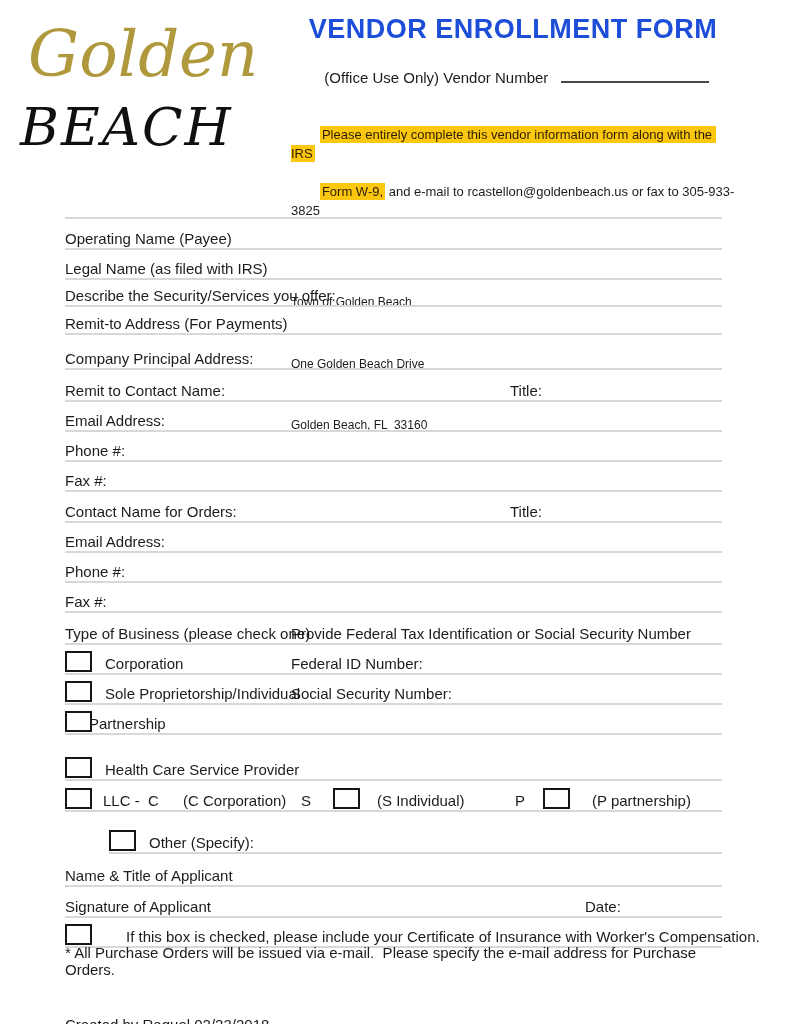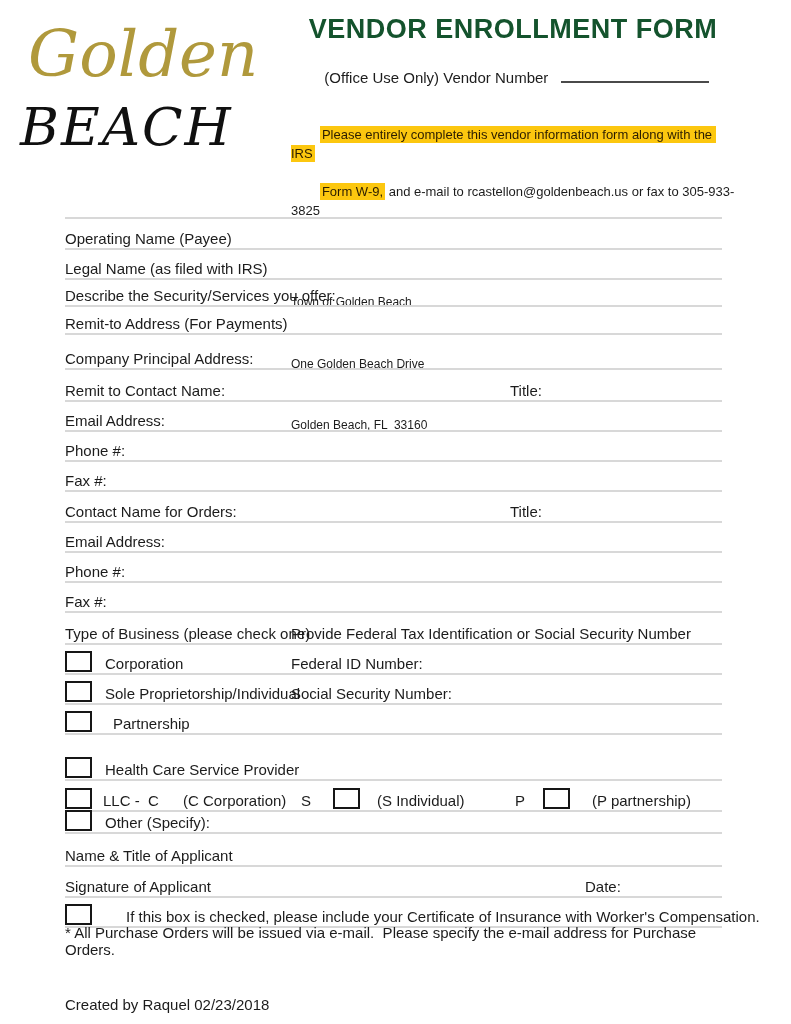--- a/index.html
+++ b/index.html
@@ -9,21 +9,21 @@
   html,body{background:#fff;}
   body{font-family:"Liberation Sans",sans-serif;color:var(--text);}
   .page{position:relative;width:791px;height:1024px;background:#fff;overflow:hidden;}
 
   
   .top{display:flex;height:217px;}
   .logo{position:relative;flex:0 0 285px;height:217px;}
   .logo-golden{position:absolute;left:28px;top:22px;font-family:"DejaVu Serif",serif;font-style:italic;font-size:64px;line-height:1;color:var(--logo-gold);}
   .logo-beach{position:absolute;left:20px;top:100px;font-family:"DejaVu Serif",serif;font-style:italic;font-size:53px;line-height:1;letter-spacing:2px;color:#101010;}
   .hdr-right{flex:1 1 auto;padding:14px 56px 0 6px;}
-  h1.title{font-size:27px;font-weight:700;letter-spacing:0.5px;color:#14532d;text-align:center;white-space:nowrap;}
+  h1.title{font-size:27px;font-weight:700;letter-spacing:0.5px;color:#1d4ed8;text-align:center;white-space:nowrap;}
   .office-use{margin-top:7px;font-size:15px;white-space:pre;}
   .vendor-blank{display:inline-block;width:148px;height:14px;margin-left:8px;border-bottom:2px solid #4a4a4a;vertical-align:baseline;}
   .notice{margin-top:3px;font-size:13px;line-height:19px;white-space:pre-wrap;}
   .hl{background:var(--highlight);color:#2b1d00;padding:1px 2px;}
   .address{margin-top:12px;font-size:12px;line-height:20.5px;white-space:pre-wrap;}
 
   
   .form-body{margin:0 69px 0 65px;border-top:2px solid var(--rule);}
   .row{position:relative;}
   .lbl{position:absolute;bottom:3px;left:0;font-size:15px;color:var(--text);white-space:pre;}
@@ -127,41 +127,41 @@
         <div class="rule"></div>
       </div>
       <div class="row check" style="height: 30px;">
         <span class="cb" style="left: 0px;"></span>
         <span class="lbl" style="left: 40px;">Sole Proprietorship/Individual</span>
         <span class="lbl" style="left: 226px;">Social Security Number:</span>
         <div class="rule"></div>
       </div>
       <div class="row check" style="height: 30px;">
         <span class="cb" style="left: 0px;"></span>
-        <span class="lbl" style="left: 48px;">Partnership</span>
+        <span class="lbl" style="left: 24px;">Partnership</span>
         <div class="rule"></div>
       </div>
       <div class="row check" style="height: 46px;">
         <span class="cb" style="left: 0px;"></span>
         <span class="lbl" style="left: 40px;">Health Care Service Provider</span>
         <div class="rule"></div>
       </div>
       <div class="row llc" style="height: 31px;">
         <span class="cb" style="left: 0px;"></span>
         <span class="lbl" style="left: 38px;">LLC -  C</span>
         <span class="lbl" style="left: 118px;">(C Corporation)</span>
         <span class="lbl" style="left: 236px;">S</span>
         <span class="cb" style="left: 268px;"></span>
         <span class="lbl" style="left: 312px;">(S Individual)</span>
         <span class="lbl" style="left: 450px;">P</span>
         <span class="cb" style="left: 478px;"></span>
         <span class="lbl" style="left: 527px;">(P partnership)</span>
         <div class="rule"></div>
       </div>
-      <div class="row check" style="height: 22px;">
+      <div class="row check" style="height: 42px; margin-left: 44px;">
         <span class="cb" style="left: 0px;"></span>
         <span class="lbl" style="left: 40px;">Other (Specify):</span>
         <div class="rule"></div>
       </div>
       <div class="row field" style="height: 33px;">
         <span class="lbl" style="left: 0px;">Name &amp; Title of Applicant</span>
         <div class="rule"></div>
       </div>
       <div class="row field" style="height: 31px;">
         <span class="lbl" style="left: 0px;">Signature of Applicant</span>

